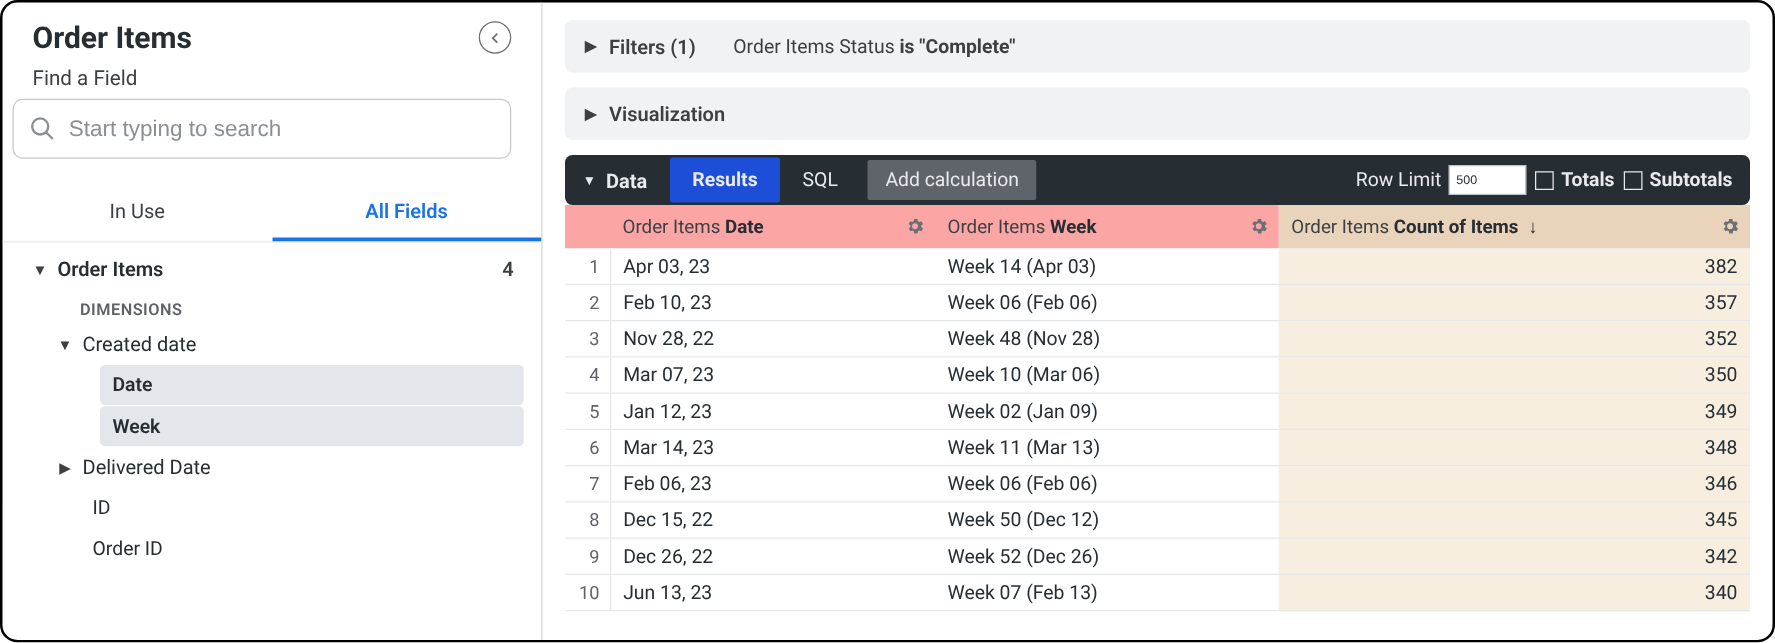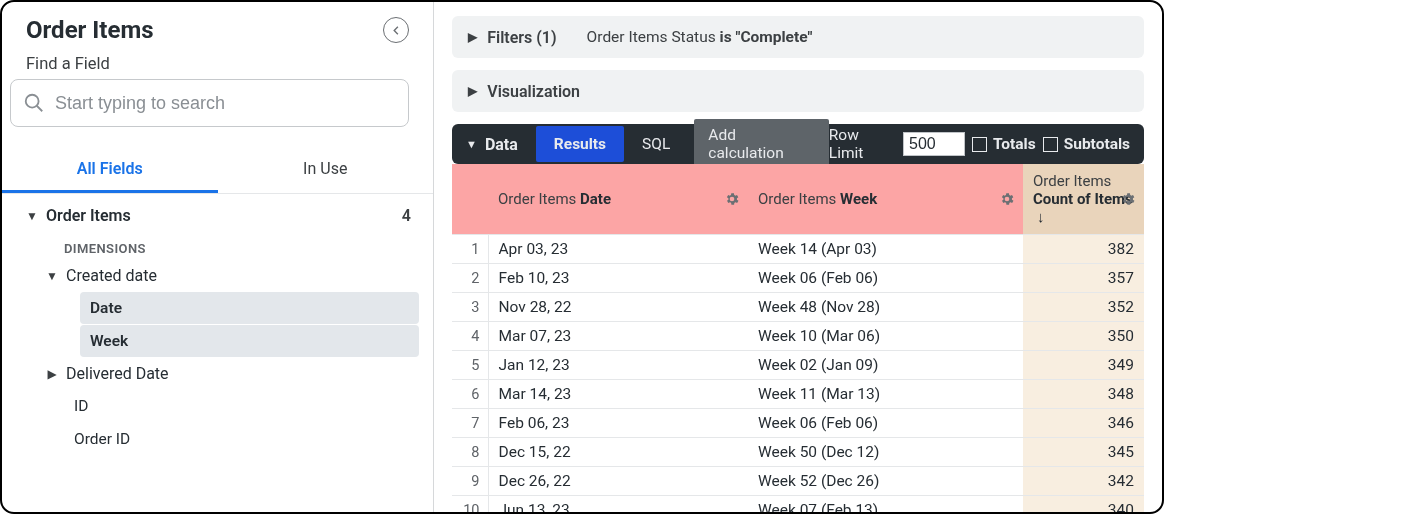--- a/index.html
+++ b/index.html
@@ -5,21 +5,21 @@
   * { box-sizing: border-box; margin: 0; padding: 0; }
   html, body { height: 100%; }
   body {
     font-family: -apple-system, BlinkMacSystemFont, "Segoe UI", Roboto, Helvetica, Arial, sans-serif;
     font-size: 14px;
     color: #262d33;
     background: #fff;
   }
   .app {
     display: flex;
-    width: 1164px;
+    width: 1420px;
     height: 514px;
     border: 2px solid #000;
     border-radius: 14px;
     overflow: hidden;
   }
   
   .sidebar {
     width: 432px;
     border-right: 1px solid #d6d8da;
     display: flex;
@@ -179,21 +179,21 @@
     cursor: pointer;
   }
   .databar .seg.active { background:#1d4ed8; font-weight:700; border-radius: 2px; }
   .databar .add-calc {
     background:#5e6469; padding: 7px 14px; border-radius: 2px;
     font-size: 15.5px; cursor:pointer; margin-left: 6px;
   }
   .databar .spacer { flex:1; }
   .databar .rowlimit-label { font-size: 15.5px; margin-right: 6px; }
   .databar input[type="text"].rowlimit {
-    width: 62px; height: 24px; font-size: 16px; padding: 0 5px;
+    width: 62px; height: 24px; font-size: 10px; padding: 0 5px;
     border:1px solid #c0c4c8; background:#fff; color:#262d33;
   }
   .databar .chk {
     display:flex; align-items:center; gap:6px; margin-left: 7px;
     cursor:pointer; font-size: 15.5px; font-weight: bold;
   }
   .databar .chk .box {
     width: 15px; height: 15px; border: 1.6px solid #e8eaed;
   }
 
@@ -247,22 +247,22 @@
     <div class="search-wrap">
       <div class="search-box">
         <svg width="22" height="22" viewBox="0 0 24 24">
             <circle cx="10" cy="10" r="7" fill="none" stroke="#8a8f94" stroke-width="2"></circle>
             <line x1="15" y1="15" x2="21" y2="21" stroke="#8a8f94" stroke-width="2"></line>
           </svg>
         <input type="text" placeholder="Start typing to search" style="">
       </div>
     </div>
     <div class="tabs">
+      <div class="tab">In Use</div>
       <div class="tab active">All Fields</div>
-      <div class="tab">In Use</div>
     </div>
     <div class="tree">
       <div class="tree-row group">
         <span class="tree-caret">▼</span>
         <span>Order Items</span>
         <span class="badge">4</span>
       </div>
       <div class="dim-header">DIMENSIONS</div>
       <div class="tree-row tree-indent-1">
         <span class="tree-caret">▼</span>

